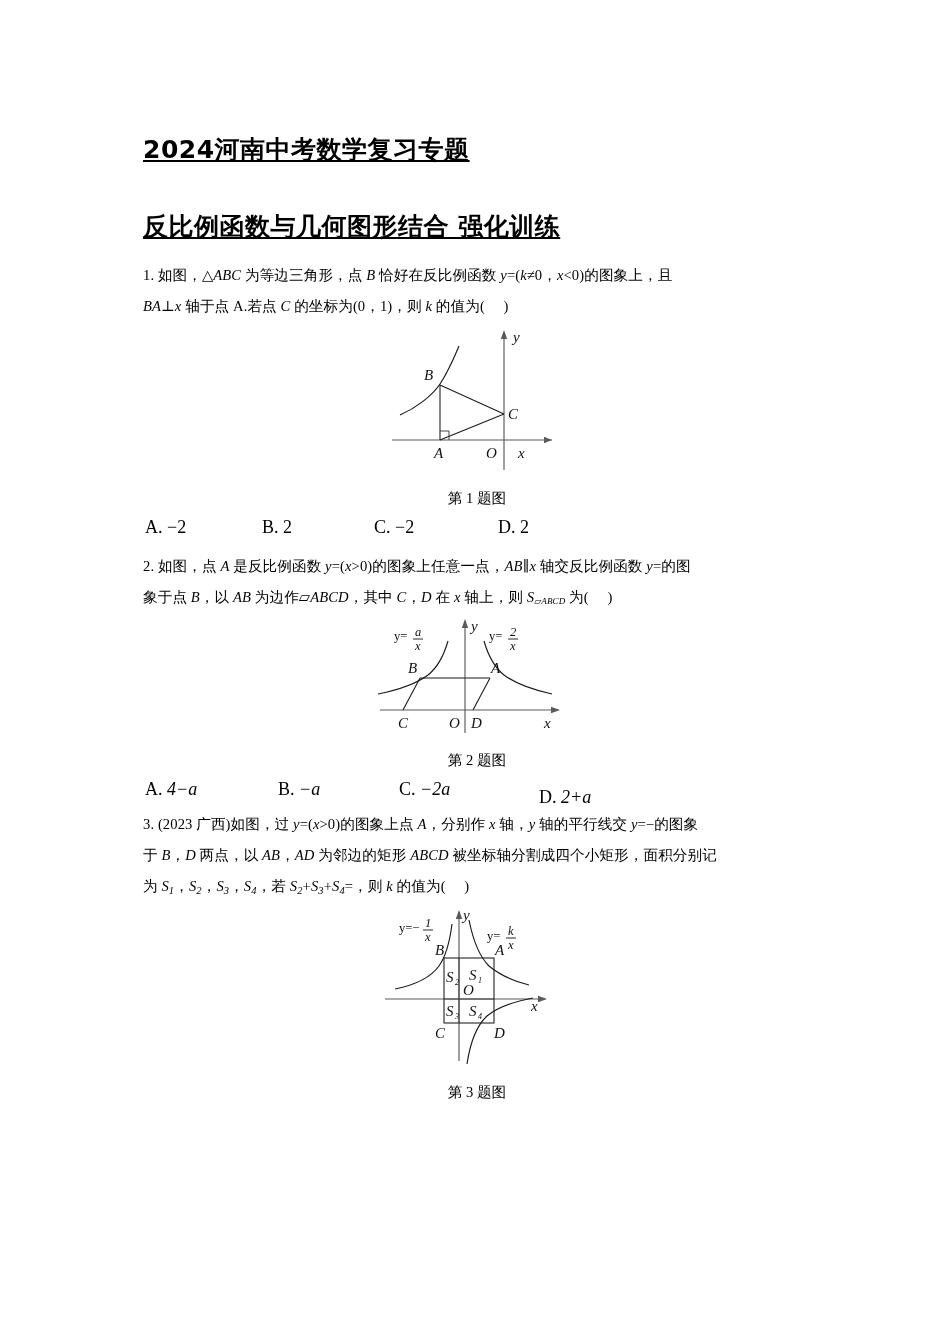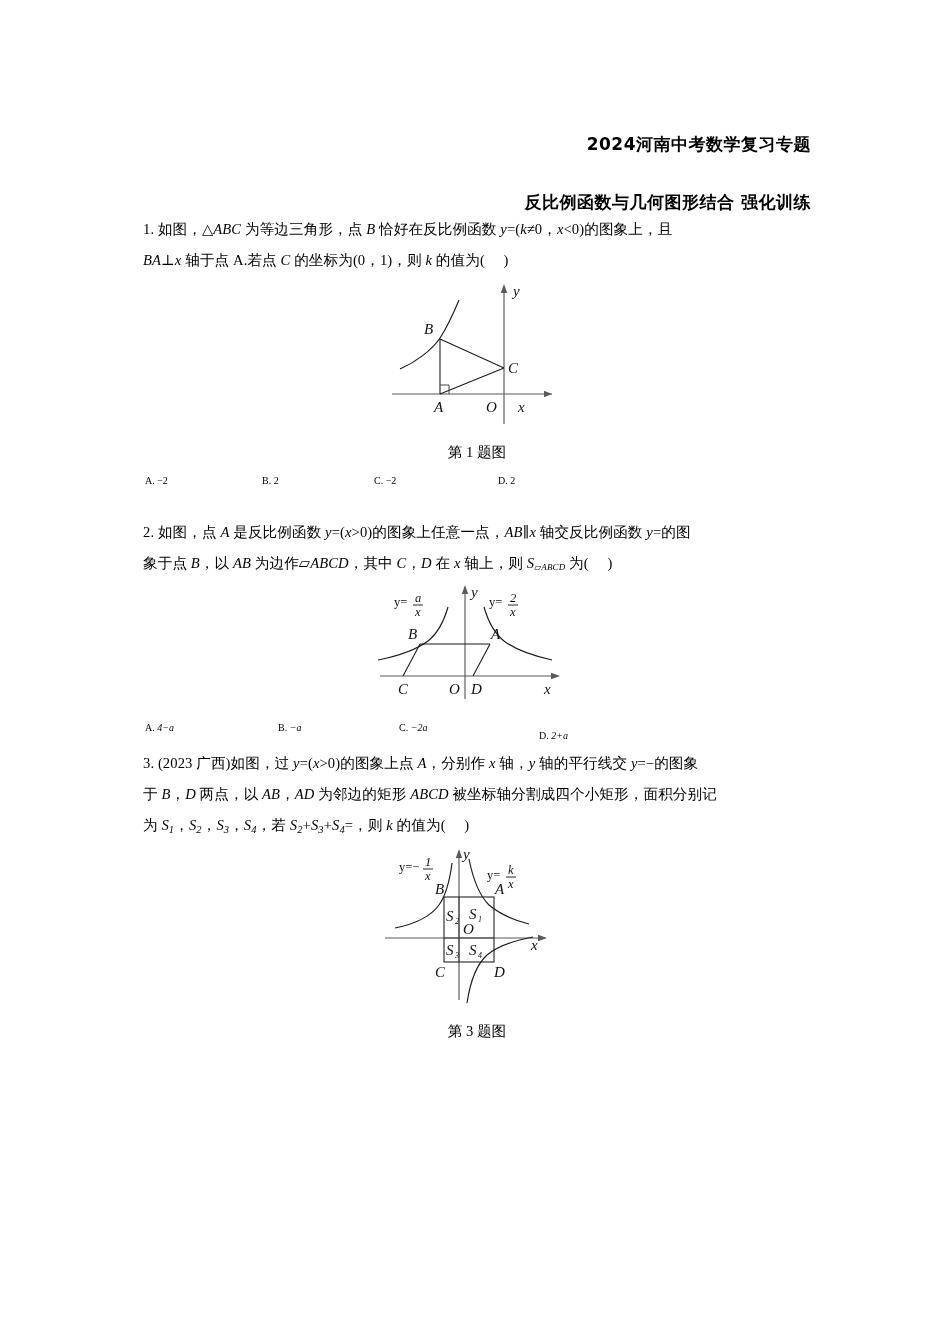--- a/index.html
+++ b/index.html
@@ -25,63 +25,64 @@
     position: absolute;
     left: 143px;
     top: 0;
     width: 668px;
   }
 
   
   .doc-title {
     font-family: "DejaVu Sans", sans-serif;
     font-weight: bold;
-    font-size: 17px;
-    text-align: right;
+    font-size: 25px;
+    text-align: left;
     letter-spacing: 0.5px;
     white-space: nowrap;
+    text-decoration: underline;
   }
   .title-1 { margin-top: 133px; }
-  .title-2 { margin-top: 35px; }
+  .title-2 { margin-top: 44px; }
 
   .section-head {
     font-family: "DejaVu Sans", sans-serif;
     font-weight: bold;
     font-size: 15.5px;
     margin-top: 42px;
     letter-spacing: 0.3px;
   }
 
   
   .qtext {
     font-size: 14.6px;
     line-height: 31px;
     text-align: justify;
     text-justify: inter-ideograph;
     letter-spacing: 0.1px;
   }
-  .q1 { }
-  .q2 { margin-top: 21px; }
+  .q1 { margin-top: 17px; }
+  .q2 { margin-top: 9px; }
   .q3 { margin-top: 5px; }
 
   .it { font-style: italic; }
   .sub {
     font-size: 0.72em;
     vertical-align: -0.28em;
     font-style: italic;
   }
   .sub-rm {
     font-size: 0.62em;
     vertical-align: -0.26em;
     font-style: italic;
   }
 
   
   .options {
-    font-size: 10px;
+    font-size: 18px;
     line-height: 30px;
     margin-top: 4px;
     position: relative;
     height: 30px;
     white-space: nowrap;
   }
   .opt { position: absolute; top: 0; }
   .opt-a { left: 2px; }
   .opt-b { left: 119px; }
   .opt-c { left: 231px; }
@@ -234,20 +235,21 @@
         <text class="lbl-sm" x="138" y="33">x</text>
 
         <text class="lbl" x="36" y="56">B</text>
         <text class="lbl" x="119" y="56">A</text>
         <text class="lbl" x="26" y="111">C</text>
         <text class="lbl" x="77" y="111">O</text>
         <text class="lbl" x="99" y="111">D</text>
         <text class="lbl" x="172" y="111">x</text>
         <text class="lbl" x="99" y="14">y</text>
       </svg>
+      <div class="fig-caption">第 2 题图</div>
     </div>
 
     <div class="options">
       <span class="opt opt2-a">
         <span>A.</span>
         <span class="it">4−a</span>
       </span>
       <span class="opt opt2-b">
         <span>B.</span>
         <span class="it">−a</span>

